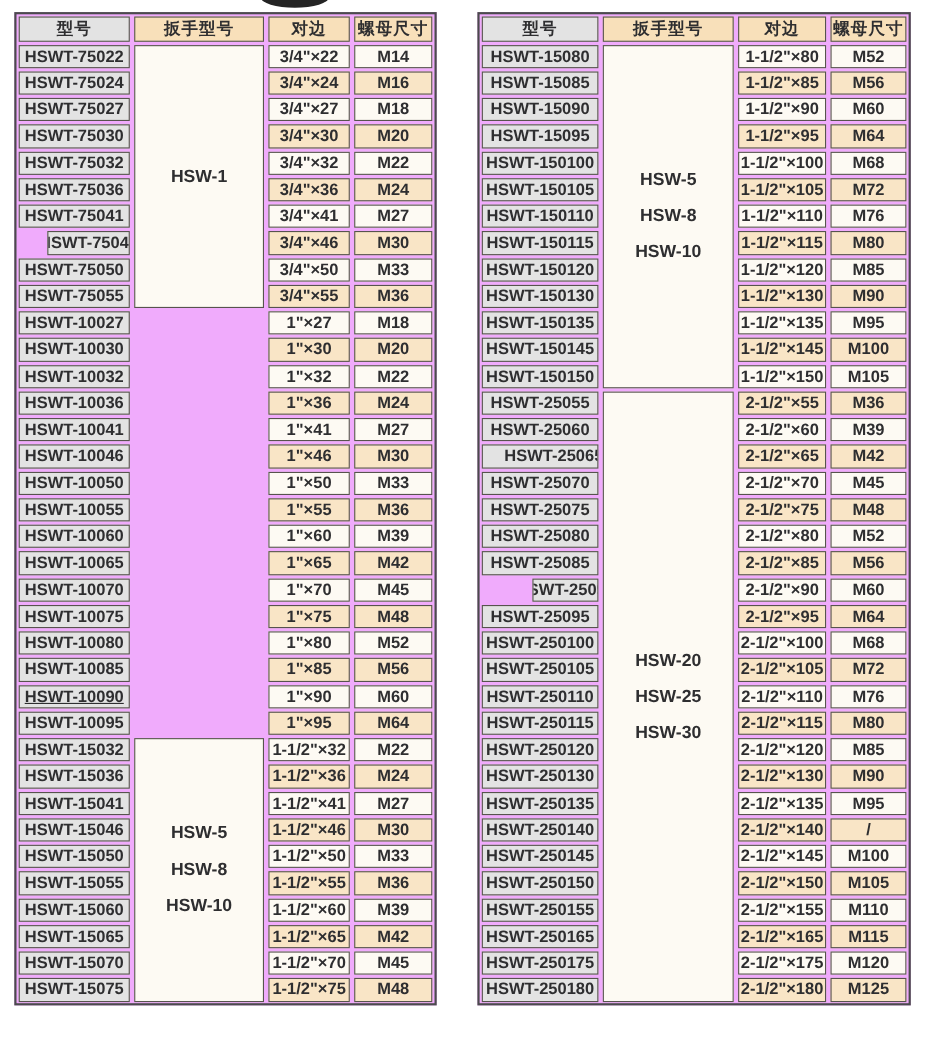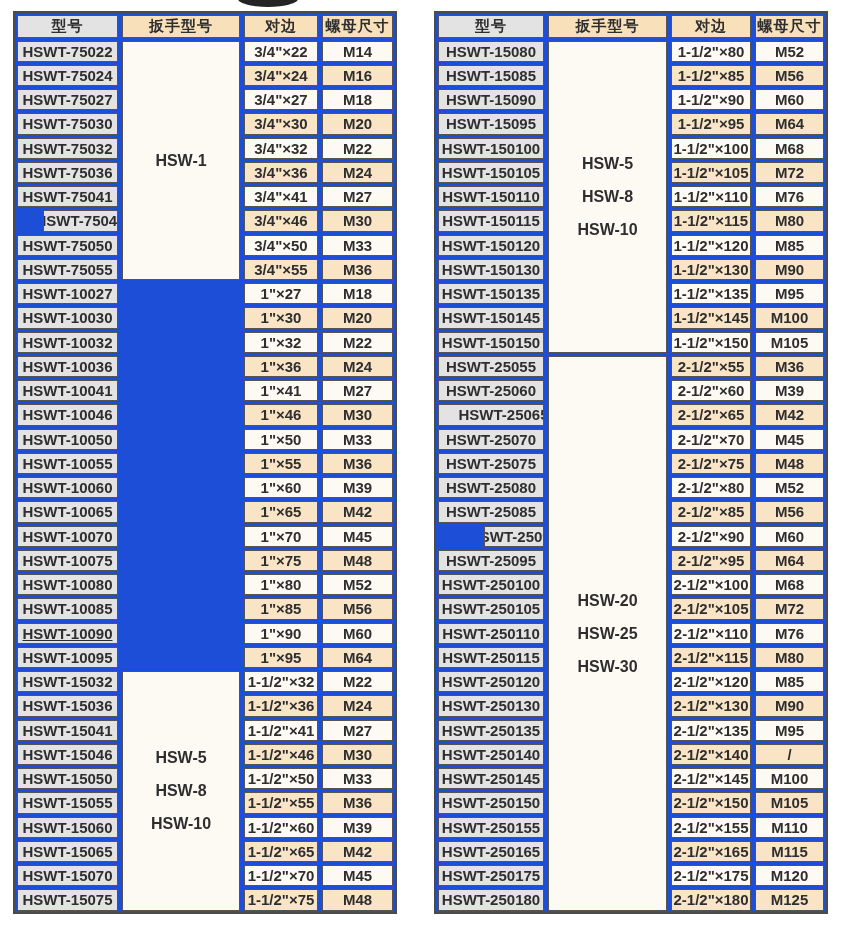--- a/index.html
+++ b/index.html
@@ -16,21 +16,21 @@
     position: absolute; left: 237px; top: -12px;
     width: 62px; height: 19px;
     background: #242424;
     border-radius: 50%;
   }
 
   .spec-table {
     position: absolute; top: 11px;
     display: grid;
     grid-template-rows: 26px repeat(36, 24.25px);
-    background: #1d4ed8;
+    background: #f0abfc;
     border: 2px solid #4b4b4d;
   }
   #table-0 { left: 13px;  grid-template-columns: 105px 122px 78px 75px; }
   #table-1 { left: 434px; grid-template-columns: 110px 123px 84px 73px; }
 
   .cell {
     border: 1px solid #57534e;
     margin: 1.5px 2px;
     display: flex;
     align-items: center;

